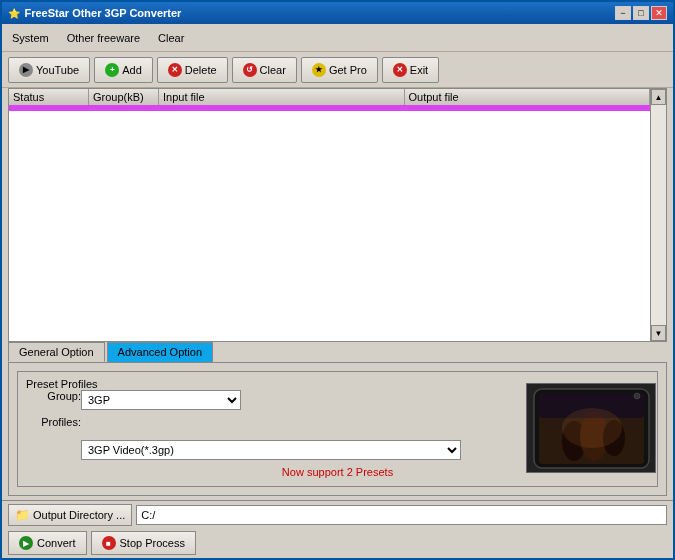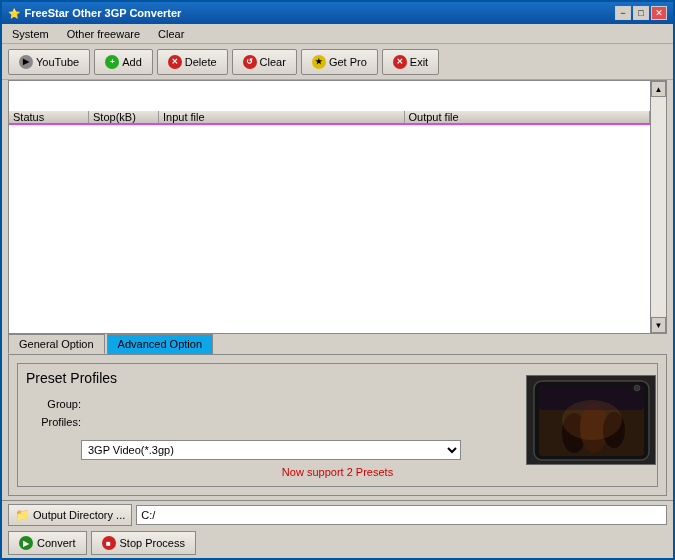--- a/index.html
+++ b/index.html
@@ -64,21 +64,21 @@
     .title-btn.maximize { background: #d4d0c8; }
     .title-btn.close { background: #e05050; color: white; }
 
     
     .menu-bar {
       background: #d4d0c8;
       padding: 2px 4px;
       display: flex;
       gap: 6px;
       border-bottom: 1px solid #b0a898;
-      height: 20px;
+      height: 28px;
       align-items: center;
       flex-shrink: 0;
     }
 
     .menu-item {
       padding: 1px 6px;
       font-size: 11px;
       cursor: pointer;
       color: #000;
     }
@@ -131,23 +131,22 @@
       margin: 0 6px;
       border: 1px solid #888;
       overflow: hidden;
       display: flex;
       flex-direction: column;
     }
 
     .file-list-header {
       display: flex;
       background: #d4d0c8;
-      border-bottom: 2px solid #d946ef;
-      height: 14px;
-      margin-top: 30px;
+      border-bottom: 6px solid #d946ef;
+      height: 22px;
     }
 
     .col-header {
       padding: 2px 4px;
       border-right: 1px solid #999;
       font-size: 11px;
       display: flex;
       align-items: center;
       background: linear-gradient(to bottom, #e8e4de, #c8c4bc);
     }
@@ -231,22 +230,22 @@
       position: relative;
     }
 
     .preset-group {
       border: 1px solid #888;
       padding: 6px 8px 8px 8px;
       background: #d4d0c8;
     }
 
     .preset-legend {
-      font-size: 14px;
-      margin-bottom: 12px;
+      font-size: 11px;
+      margin-bottom: 0;
     }
 
     .field-row {
       display: flex;
       align-items: flex-start;
       margin-bottom: 6px;
       gap: 0;
     }
 
     .field-label {
@@ -421,21 +420,21 @@
       <span>Exit</span>
     </button>
   </div>
 
   <div class="file-list-container">
     <div class="file-list-scroll">
       <div class="file-list-inner">
 
         <div class="file-list-header">
           <div class="col-header col-status">Status</div>
-          <div class="col-header col-size">Stop(kB)</div>
+          <div class="col-header col-size">Group(kB)</div>
           <div class="col-header col-input">Input file</div>
           <div class="col-header col-output">Output file</div>
         </div>
 
         <div class="file-list-body" style="height: 185px; background: white;">
         </div>
       </div>
 
       <div class="scrollbar-v">
         <div class="scroll-arrow">▲</div>
@@ -449,20 +448,23 @@
     <div class="tabs">
       <div class="tab active">General Option</div>
       <div class="tab">Advanced Option</div>
     </div>
     <div class="tab-content">
       <div class="preset-group">
         <div class="preset-legend">Preset Profiles</div>
 
         <div class="field-row">
           <span class="field-label">Group:</span>
+          <select class="select-group">
+            <option>3GP</option>
+          </select>
         </div>
 
         <div class="field-row">
           <span class="field-label">Profiles:</span>
           <select class="select-profiles">
             <option>3GP Video(*.3gp)</option>
           </select>
         </div>
 
         <div class="support-text">Now support 2 Presets</div>

